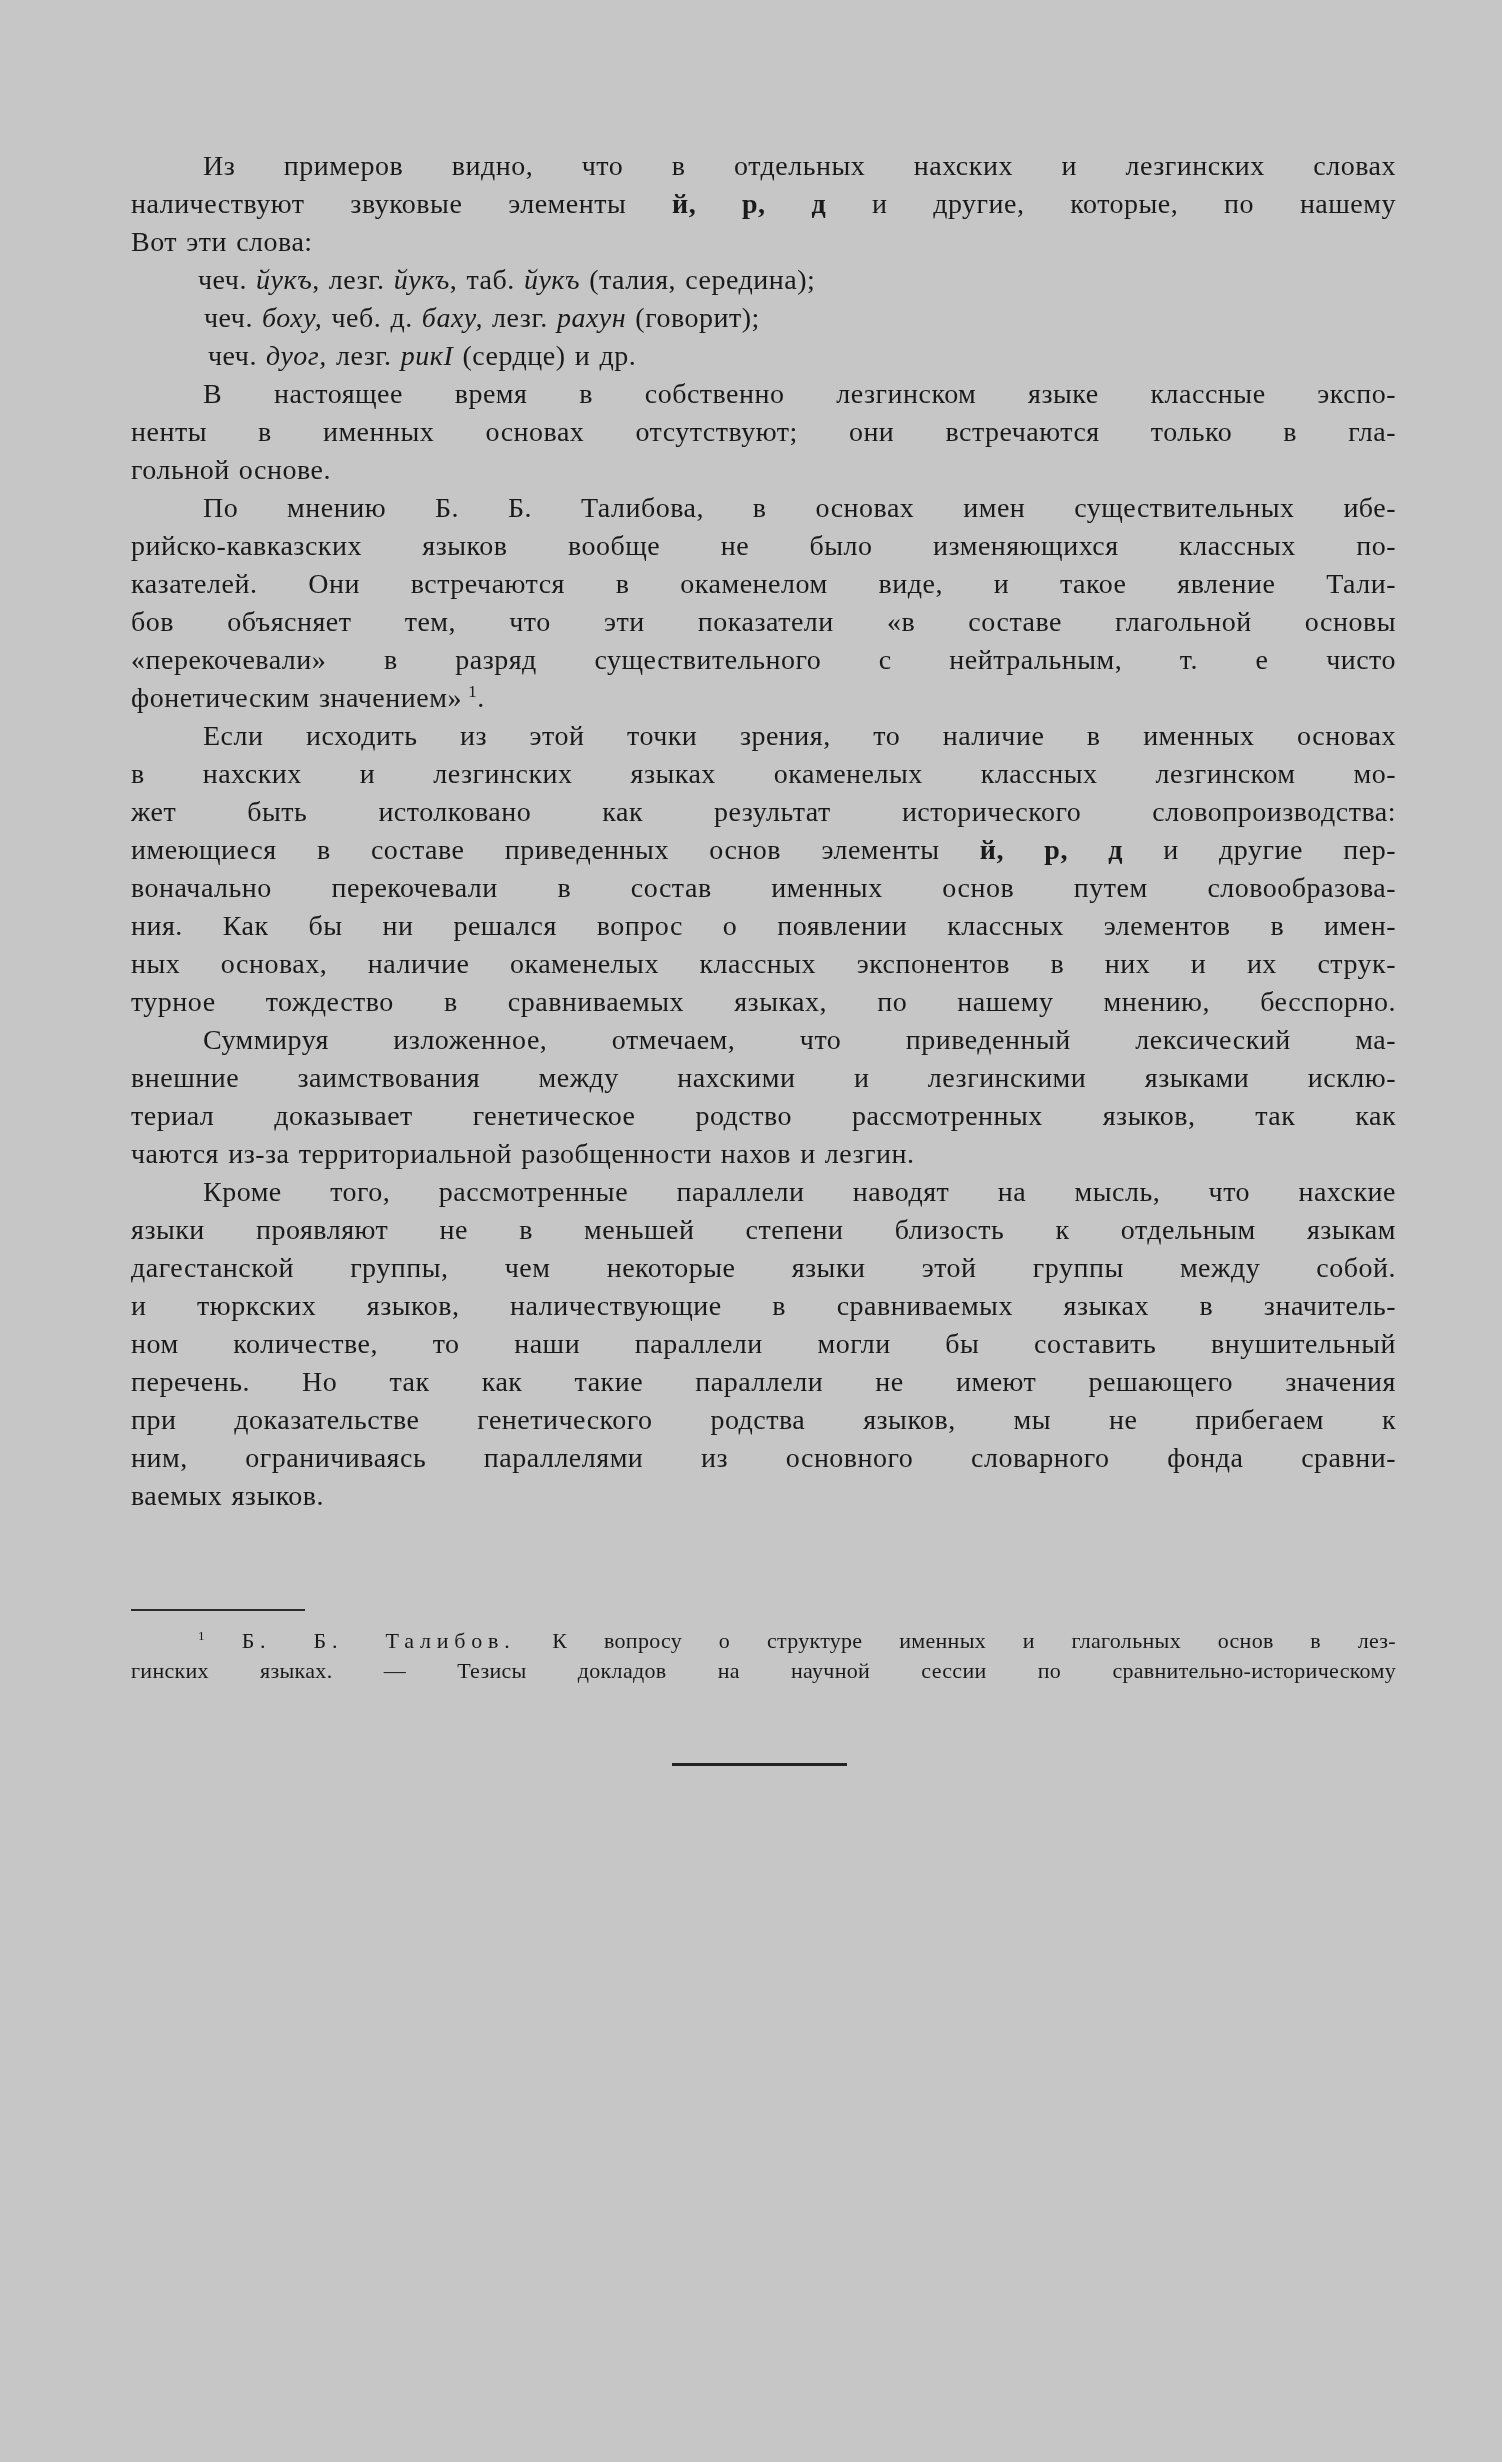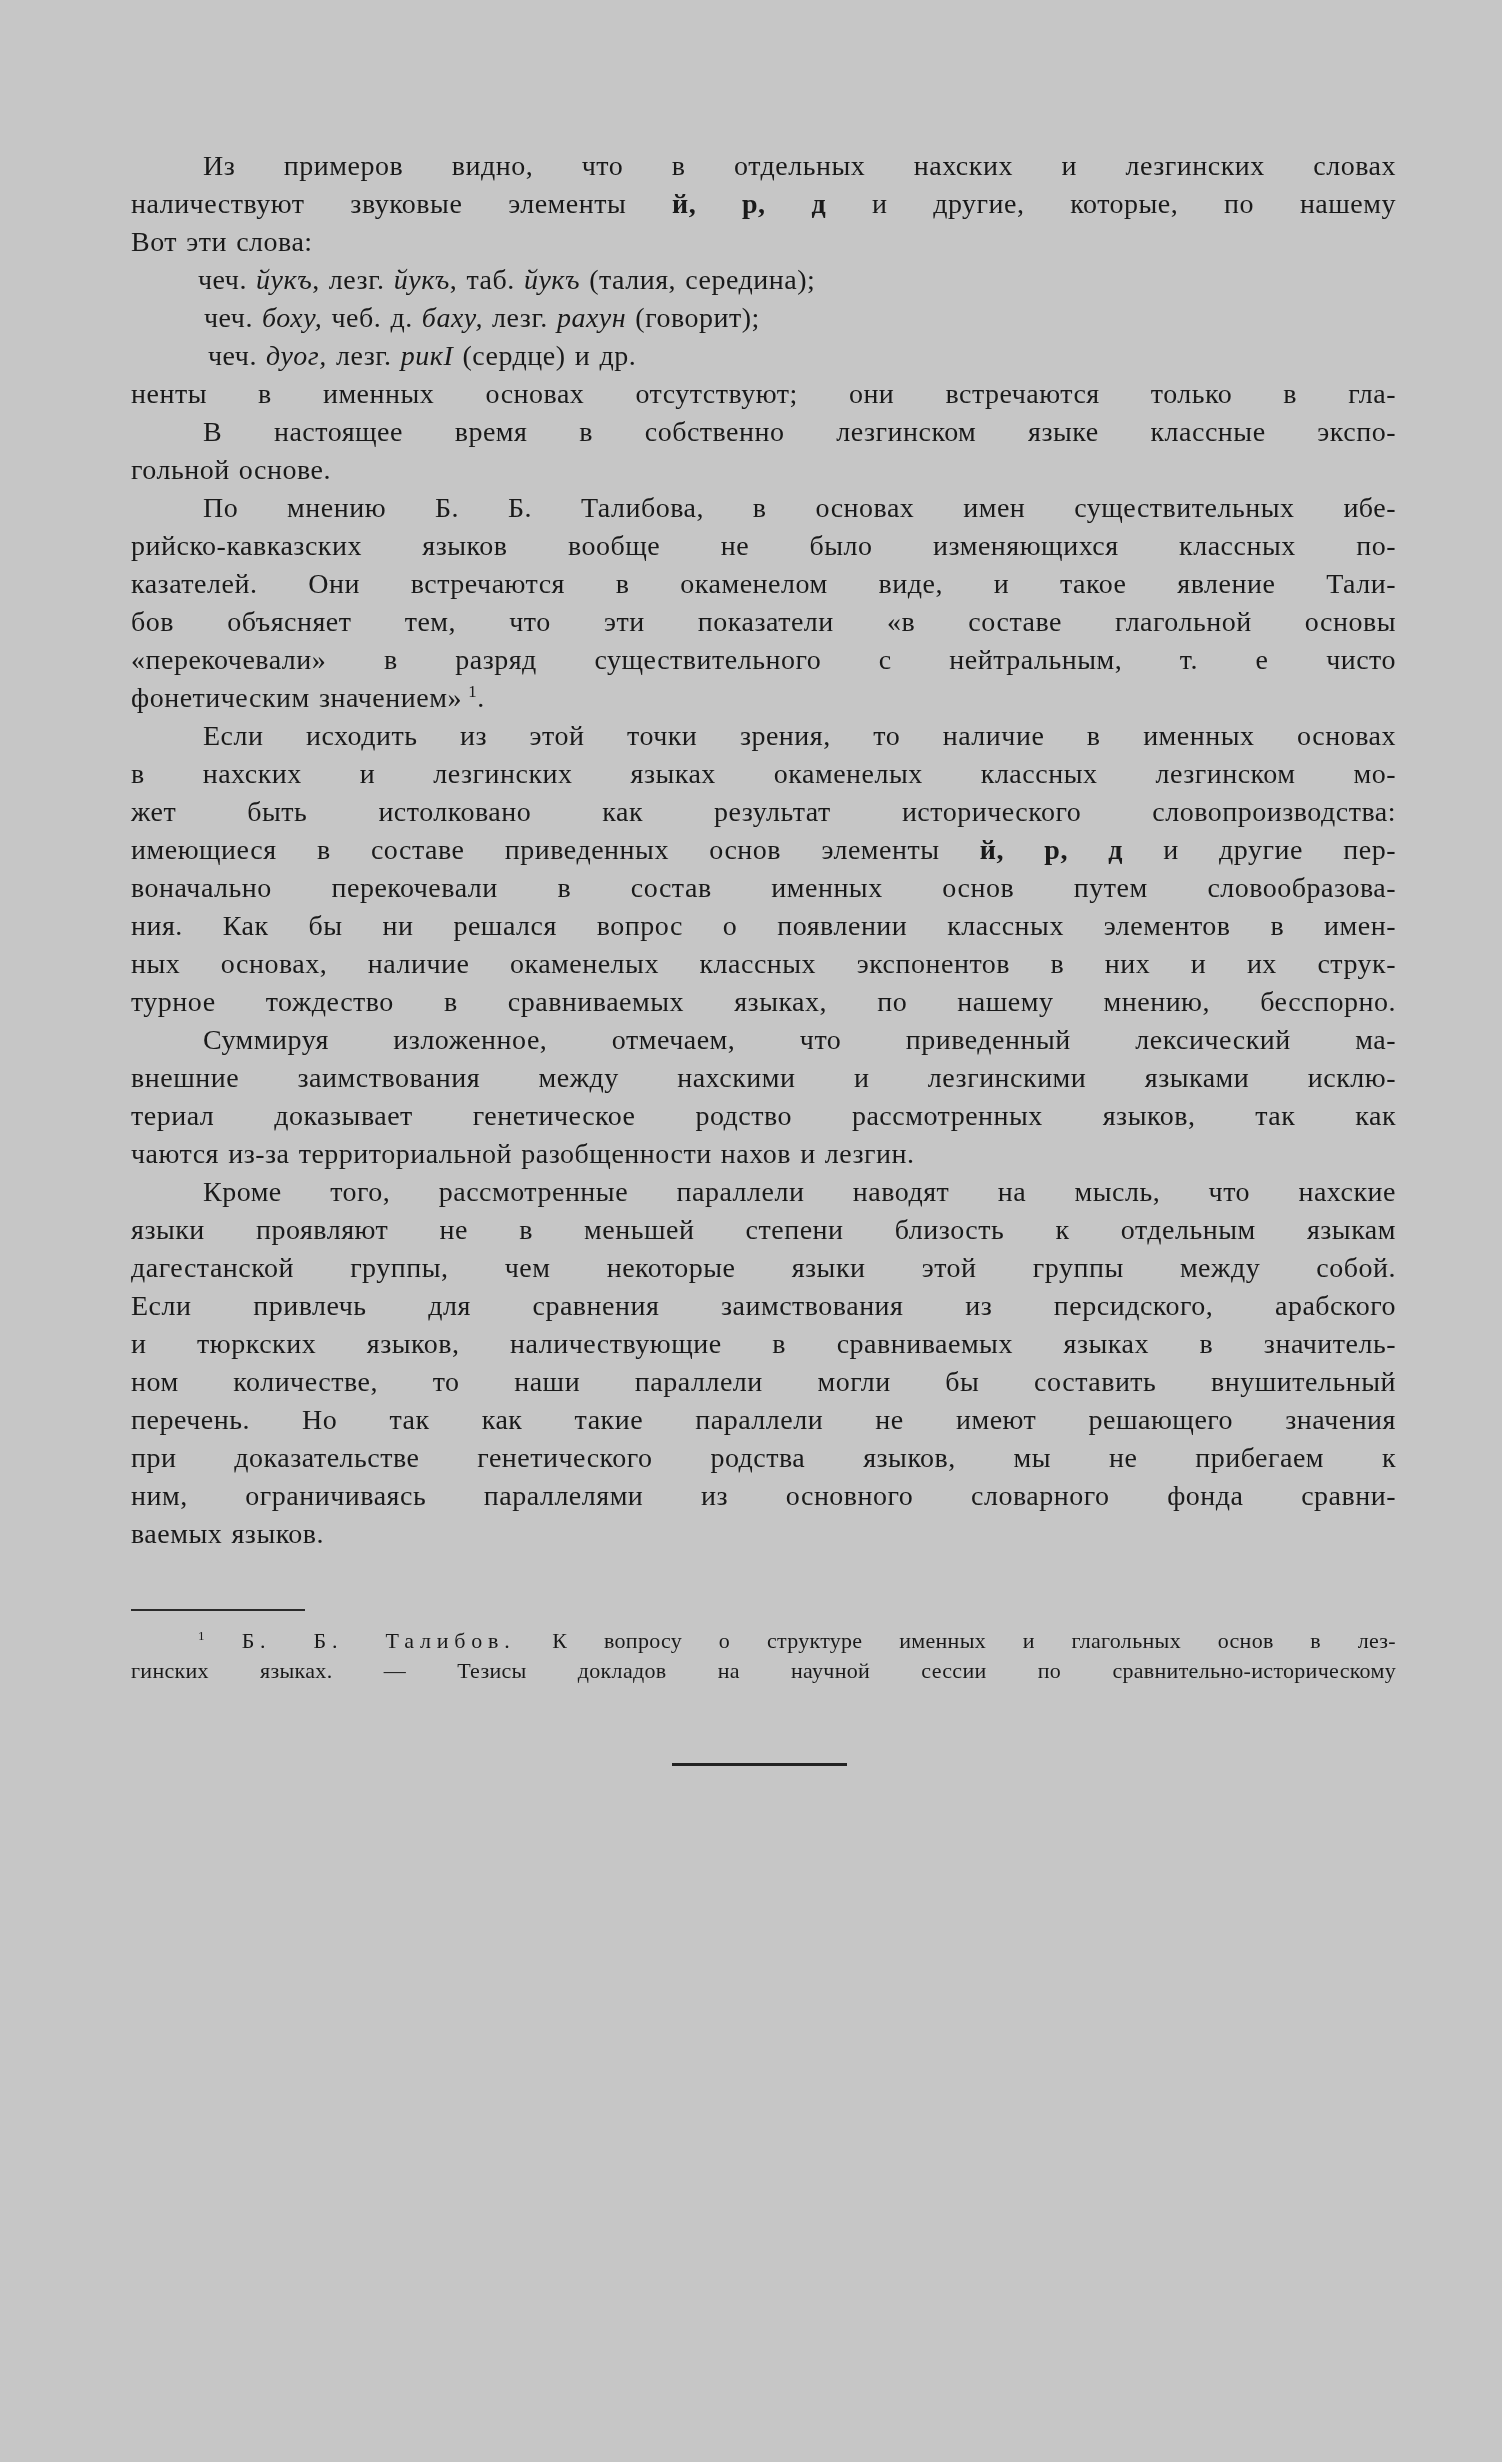--- a/index.html
+++ b/index.html
@@ -82,22 +82,22 @@
     </span>
   </div>
 
   <div id="examples">
       <span class="line example ex1"><span>чеч. </span><i>йукъ</i><span>, лезг. </span><i>йукъ</i><span>, таб. </span><i>йукъ</i><span> (талия, середина);</span></span>
       <span class="line example ex2"><span>чеч. </span><i>боху,</i><span> чеб. д. </span><i>баху,</i><span> лезг. </span><i>рахун</i><span> (говорит);</span></span>
       <span class="line example ex3"><span>чеч. </span><i>дуог,</i><span> лезг. </span><i>рикI</i><span> (сердце) и др.</span></span>
     </div>
 
   <div id="body-lines">
+      <span class="line indent">В настоящее время в собственно лезгинском языке классные экспо-</span>
       <span class="line">ненты в именных основах отсутствуют; они встречаются только в гла-</span>
-      <span class="line indent">В настоящее время в собственно лезгинском языке классные экспо-</span>
       <span class="line last">гольной основе.</span>
       <span class="line indent">По мнению Б. Б. Талибова, в основах имен существительных ибе-</span>
       <span class="line">рийско-кавказских языков вообще не было изменяющихся классных по-</span>
       <span class="line">казателей. Они встречаются в окаменелом виде, и такое явление Тали-</span>
       <span class="line">бов объясняет тем, что эти показатели «в составе глагольной основы</span>
       <span class="line">«перекочевали» в разряд существительного с нейтральным,  т. е чисто</span>
       <span class="line last">фонетическим значением»<sup> 1</sup>.</span>
       <span class="line indent">Если исходить из этой точки зрения, то наличие в именных основах</span>
       <span class="line">в нахских и лезгинских языках окаменелых классных лезгинском мо-</span>
       <span class="line">жет быть истолковано как результат исторического словопроизводства:</span>
@@ -106,21 +106,20 @@
       <span class="line">ния. Как бы ни решался вопрос о появлении классных элементов в имен-</span>
       <span class="line">ных основах, наличие окаменелых классных экспонентов в них и их струк-</span>
       <span class="line">турное тождество в сравниваемых языках, по нашему мнению, бесспорно.</span>
       <span class="line indent">Суммируя изложенное, отмечаем, что приведенный лексический ма-</span>
       <span class="line">внешние заимствования между нахскими и лезгинскими языками исклю-</span>
       <span class="line">териал доказывает генетическое родство рассмотренных языков, так как</span>
       <span class="line last">чаются из-за территориальной разобщенности нахов и лезгин.</span>
       <span class="line indent">Кроме того, рассмотренные параллели наводят на мысль, что нахские</span>
       <span class="line">языки проявляют не в меньшей степени близость к отдельным языкам</span>
       <span class="line">дагестанской группы, чем некоторые языки этой группы  между собой.</span>
-      <span class="line">Если привлечь для сравнения заимствования из персидского, арабского</span>
       <span class="line">и тюркских языков, наличествующие в сравниваемых языках в значитель-</span>
       <span class="line">ном количестве, то наши параллели могли бы составить внушительный</span>
       <span class="line">перечень. Но так как такие параллели не имеют решающего  значения</span>
       <span class="line">при доказательстве генетического родства языков, мы  не прибегаем к</span>
       <span class="line">ним, ограничиваясь параллелями из основного словарного фонда сравни-</span>
       <span class="line last">ваемых языков.</span>
     </div>
 </div>
 
 <div class="rule"></div>

